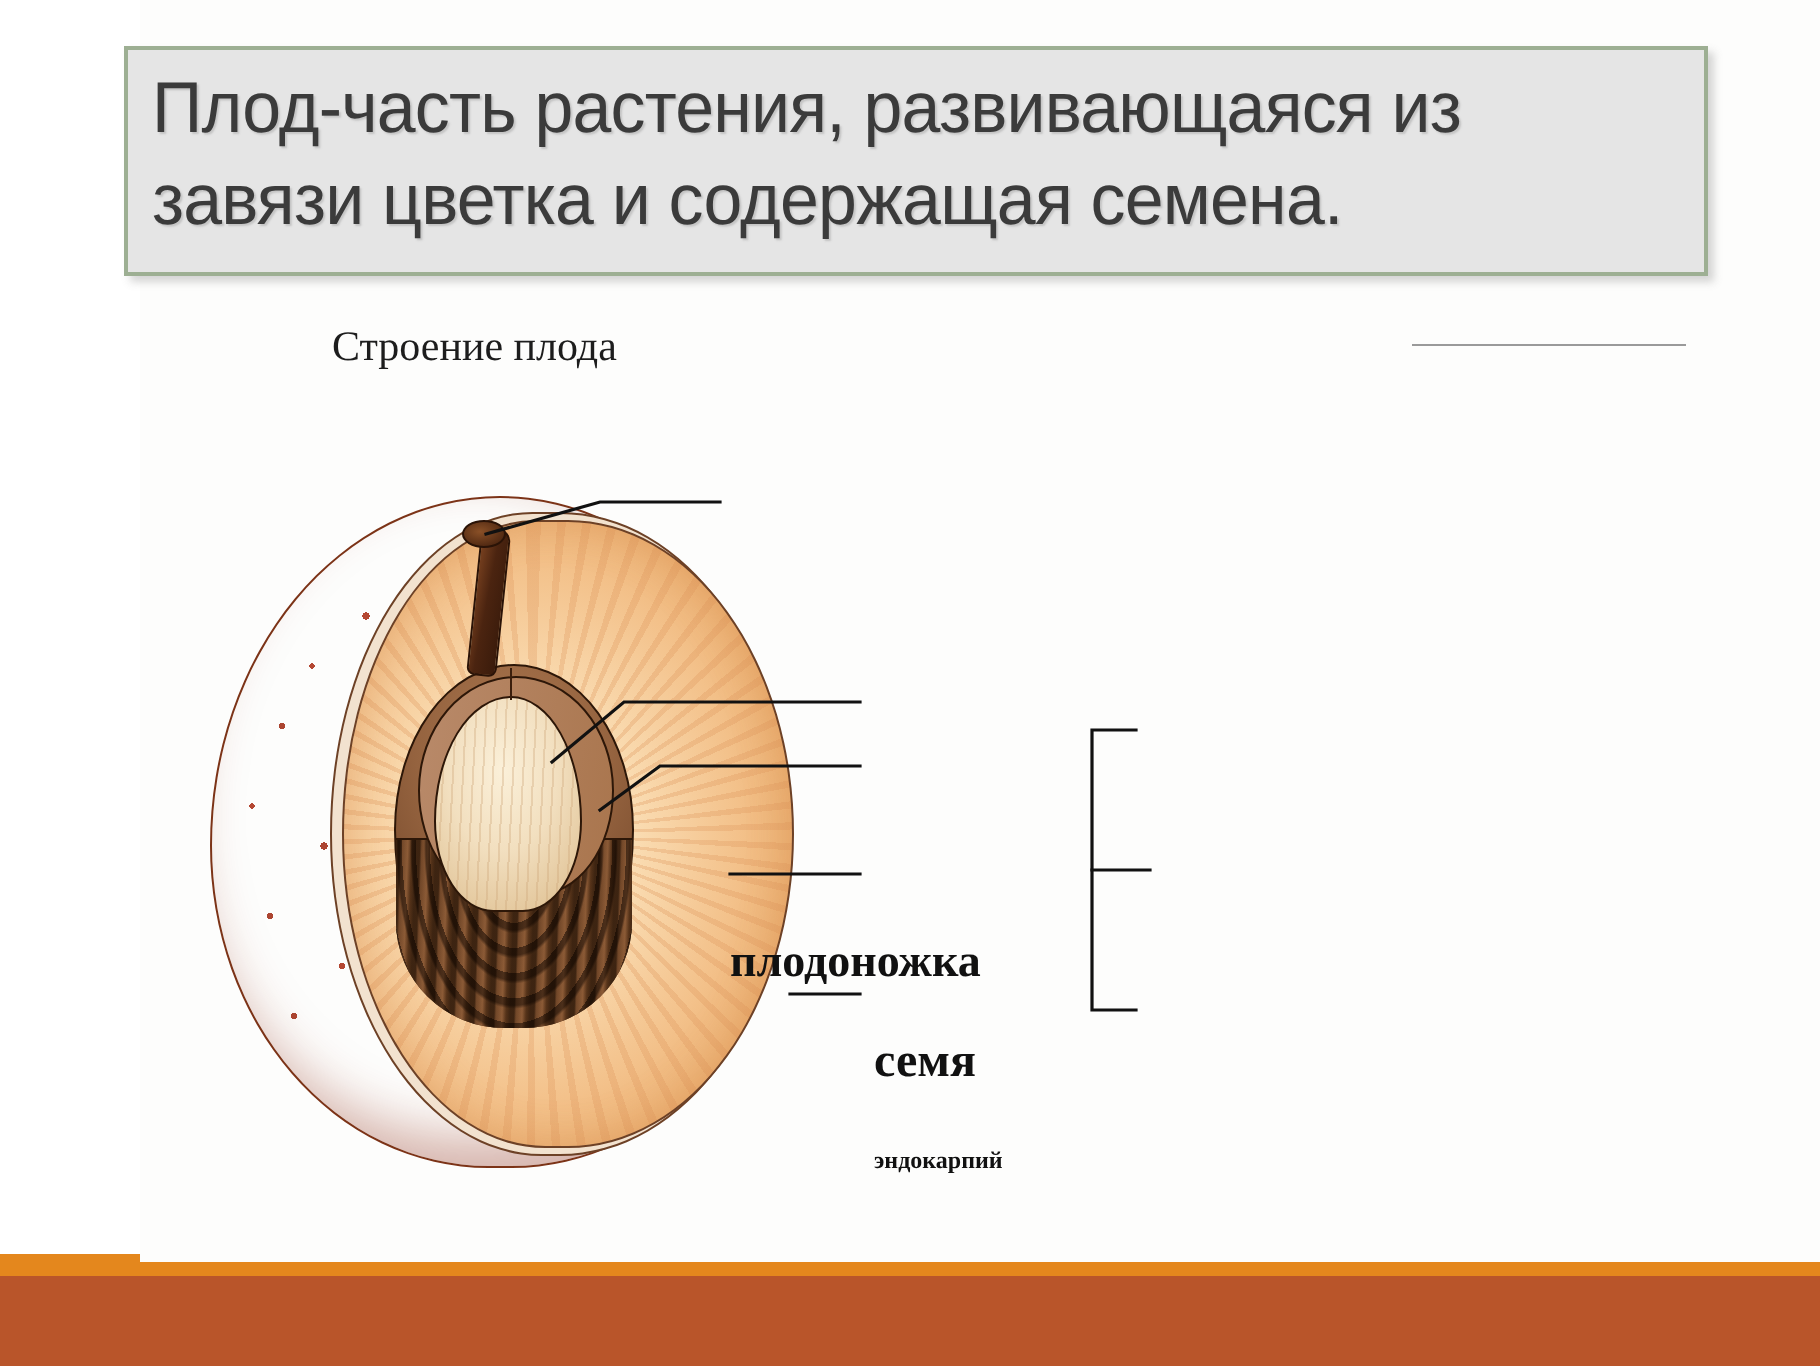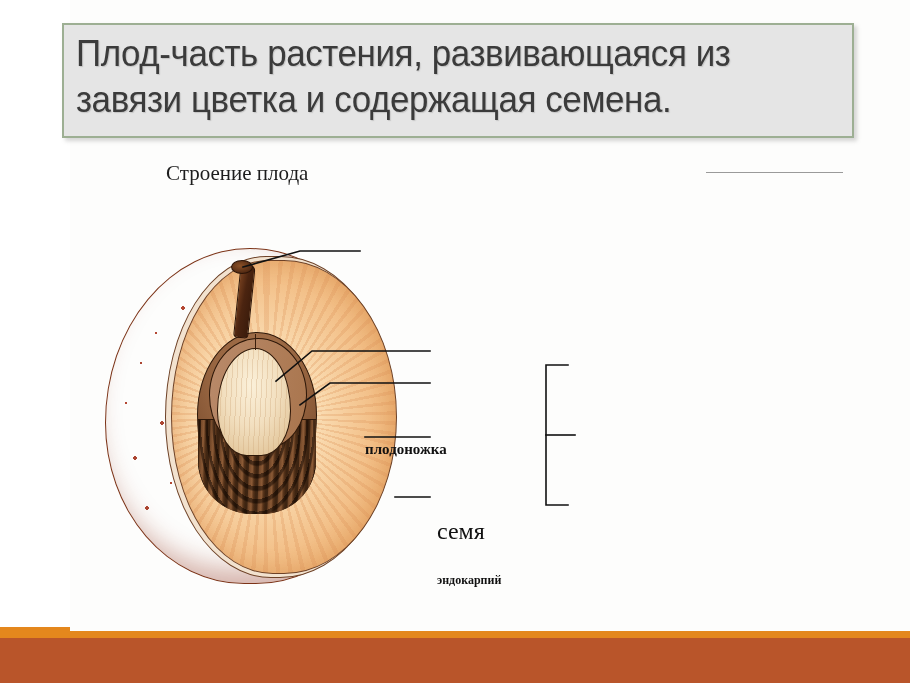--- a/index.html
+++ b/index.html
@@ -123,22 +123,22 @@
   
   .crease{position:absolute;left:150px;top:94px;width:1.4px;height:16px;
       background:#3a1e0c;}
 
   
   #leaders{position:absolute;left:0;top:0;width:910px;height:420px;}
 
   
   .lbl{position:absolute;font-family:"Liberation Serif",serif;color:#111;
        white-space:nowrap;}
-  #lbl-stalk {left:365px;top:236px;font-size:15px;font-weight:700;}
-  #lbl-seed  {left:437px;top:313px;font-size:24px;font-weight:400;}
+  #lbl-stalk {left:365px;top:263px;font-size:23px;font-weight:700;}
+  #lbl-seed  {left:437px;top:313px;font-size:24px;font-weight:700;}
   #lbl-endo  {left:437px;top:368px;font-size:12px;font-weight:700;}
   #lbl-meso  {left:437px;top:423px;font-size:18px;font-weight:700;}
   #lbl-peri  {left:578px;top:418px;font-size:23px;font-weight:700;
               line-height:30px;text-align:left;}
 
   
   #band-orange{position:absolute;left:0;top:631px;width:910px;height:7px;
       background:#e4871d;}
   #band-orange-left{position:absolute;left:0;top:627px;width:70px;height:11px;
       background:#e4871d;}

